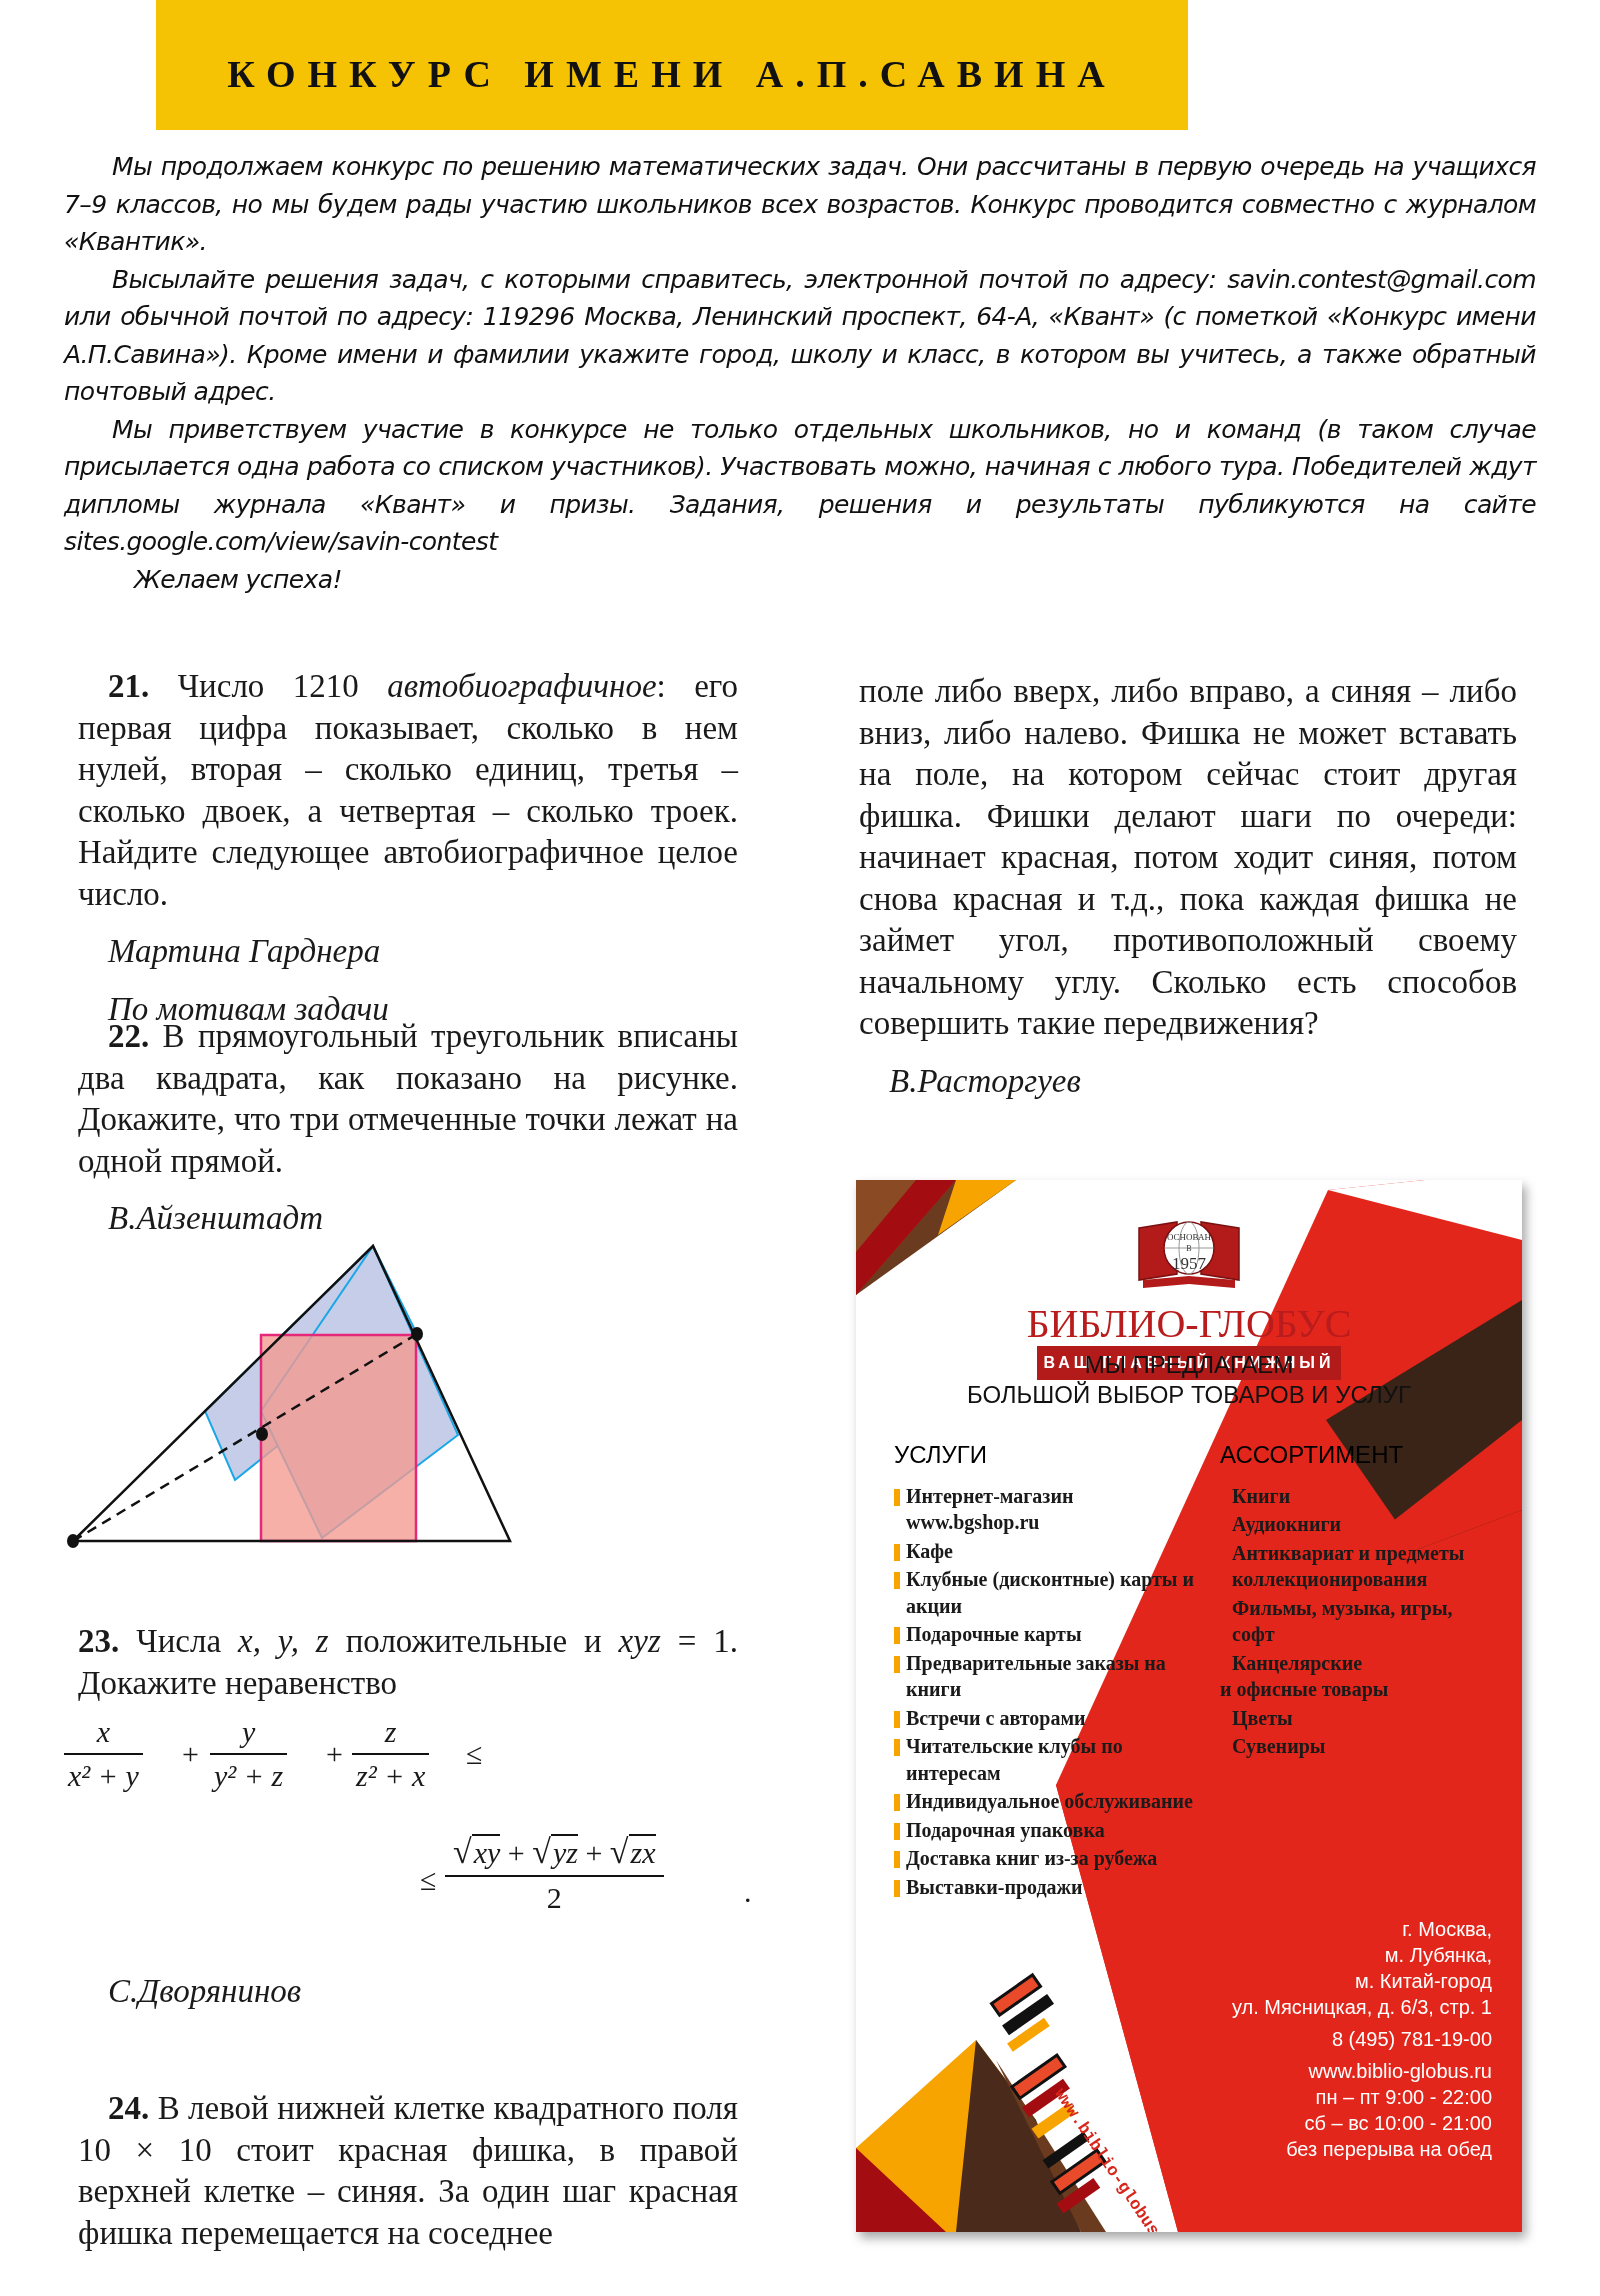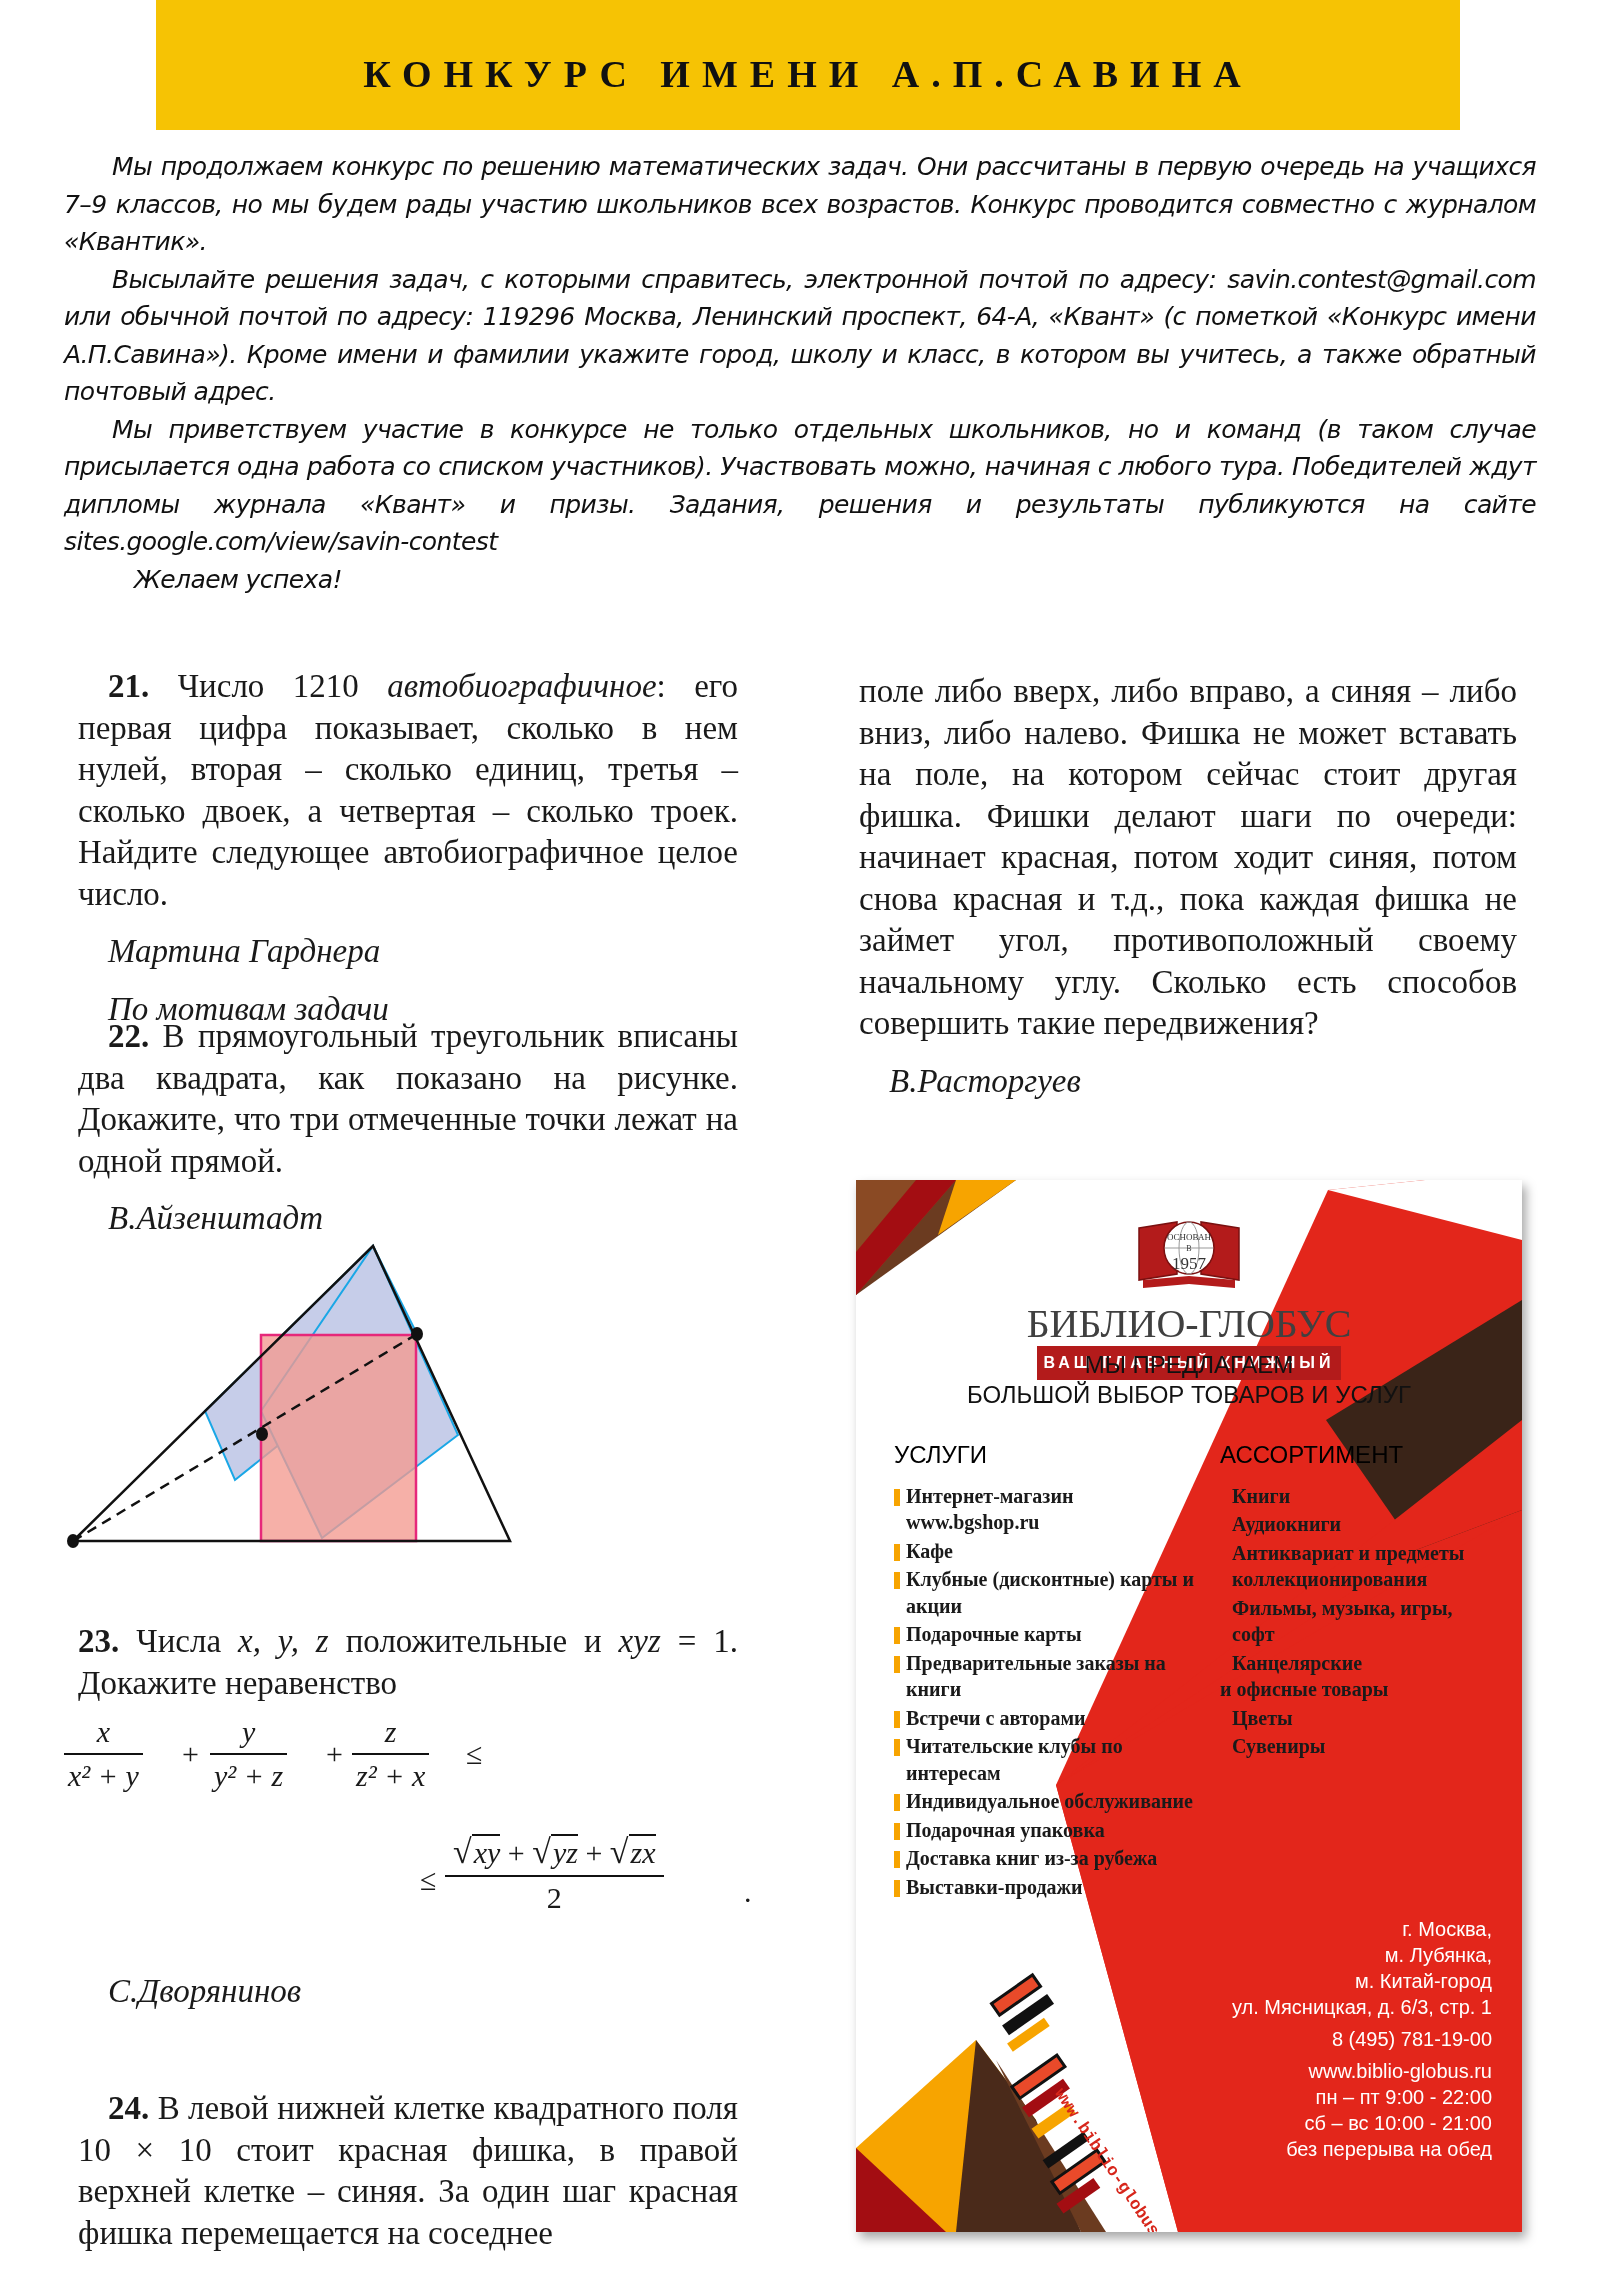--- a/index.html
+++ b/index.html
@@ -1,19 +1,19 @@
 <!DOCTYPE html>
 <html><head>
 <meta charset="utf-8">
 <style>
   html, body { margin: 0; padding: 0; background: #ffffff; }
   body { width: 1600px; height: 2296px; position: relative; overflow: hidden; color: #1a1a1a; }
 
   .banner {
-    position: absolute; left: 156px; top: 0; width: 1304px; height: 130px;
+    position: absolute; left: 156px; top: 0; width: 1032px; height: 130px;
     background: #f6c304; display: flex; align-items: center; justify-content: center;
   }
   .banner-title {
     font-family: "Liberation Serif", serif; font-weight: bold; font-size: 38px;
     letter-spacing: 12px; color: #111; margin-top: 18px;
   }
 
   .intro {
     position: absolute; left: 64px; top: 148px; width: 1472px;
     font-family: "DejaVu Sans", sans-serif; font-style: italic; font-weight: normal;
@@ -43,21 +43,21 @@
   .rad { font-style: normal; font-size: 34px; }
 
   
   .ad {
     position: absolute; left: 856px; top: 1180px; width: 666px; height: 1052px;
     background: #ffffff; box-shadow: 4px 6px 10px rgba(0,0,0,0.35); overflow: hidden;
   }
   .ad svg.bg { position: absolute; left: 0; top: 0; }
   .ad-logo { position: absolute; left: 0; width: 666px; top: 42px; text-align: center; }
   .ad-brand {
-    font-family: "Liberation Serif", serif; font-size: 40px; color: #404040; line-height: 40px; margin-top: 2px;
+    font-family: "Liberation Serif", serif; font-size: 40px; color: #b91c1c; line-height: 40px; margin-top: 2px;
   }
   .ad-slogan {
     display: inline-block; background: #b31b1b; color: #fff; font-family: "Liberation Sans", sans-serif;
     font-weight: bold; font-size: 16px; letter-spacing: 4px; padding: 8px 6px; margin-top: 2px;
   }
   .ad-offer { position: absolute; left: 0; width: 666px; top: 170px; text-align: center;
     font-family: "Liberation Sans", sans-serif; font-size: 24px; line-height: 30px; color: #111; }
   .ad-list { position: absolute; font-family: "Liberation Serif", serif; font-weight: bold; font-size: 20px; line-height: 26.5px; color: #1a1a1a; }
   .ad-list h3 { margin: 0 0 14px 0; font-family: "Liberation Sans", sans-serif; font-weight: normal; font-size: 24px; color: #000000; }
   .ad-list .it { position: relative; padding-left: 12px; margin-bottom: 2px; }

